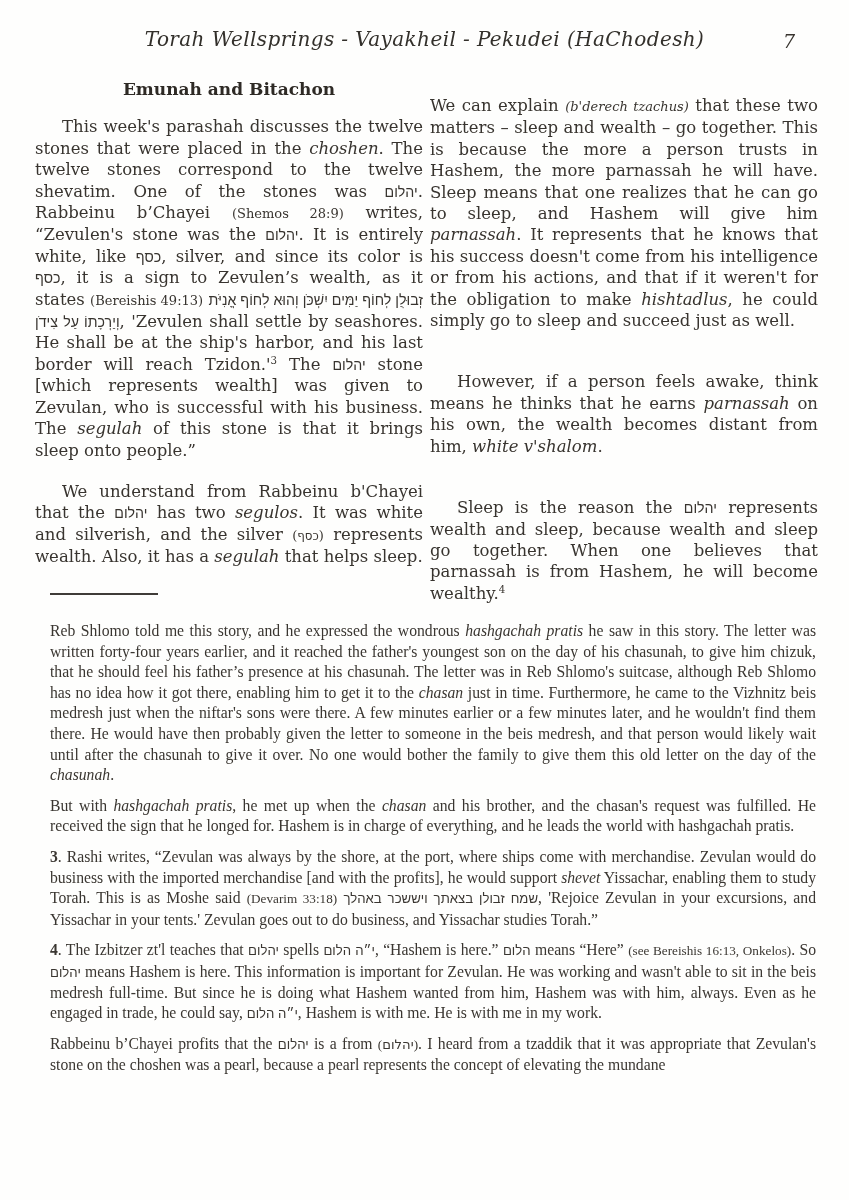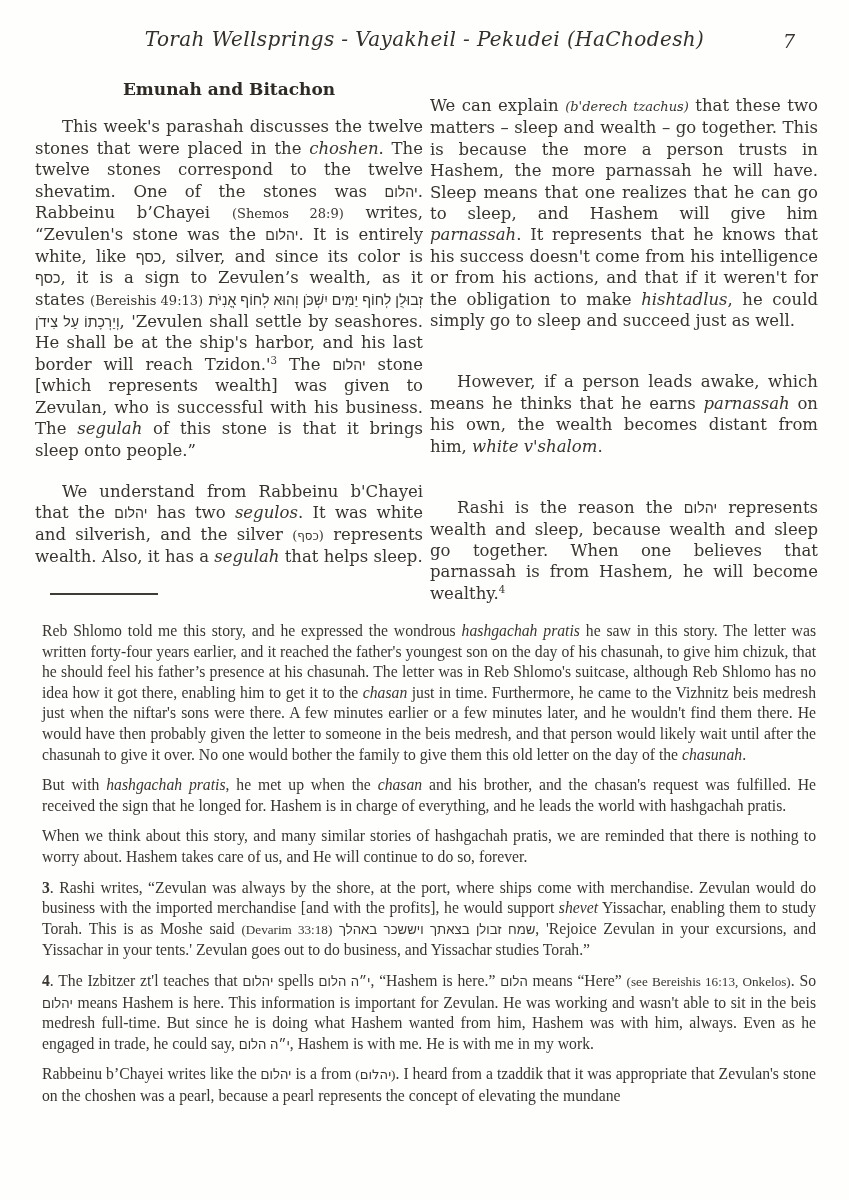--- a/index.html
+++ b/index.html
@@ -83,21 +83,21 @@
     margin: 22px 0 26px 50px;
   }
   .footnotes {
     margin: 0 33px 0 42px;
     font-family: "Liberation Serif", serif;
     font-size: 15.7px;
     line-height: 20.6px;
     text-align: justify;
     color: #3a3631;
   }
-  .fn { margin: 0 0 10px 0; }
+  .fn { margin: 0 0 10px 8px; }
   .footnotes .seg-c { font-size: 0.84em; }
   .footnotes .seg-h, .footnotes .seg-hs { font-size: 0.84em; }
 </style>
 </head>
 <body>
 
 <div class="page">
 
   <header class="page-header">
     <span class="page-title">Torah Wellsprings - Vayakheil - Pekudei (HaChodesh)</span>
@@ -105,29 +105,28 @@
   </header>
 
   <main class="columns">
     <section class="col col-left">
       <h2 class="section-heading">Emunah and Bitachon</h2>
       <p class="para indent"><span>This week's parashah discusses the twelve stones that were placed in the </span><span class="seg-i">choshen</span><span>. The twelve stones correspond to the twelve shevatim. One of the stones was </span><span class="seg-h">יהלום</span><span>. Rabbeinu b’Chayei </span><span class="seg-c">(Shemos 28:9)</span><span> writes, “Zevulen's stone was the </span><span class="seg-h">יהלום</span><span>. It is entirely white, like </span><span class="seg-h">כסף</span><span>, silver, and since its color is </span><span class="seg-h">כסף</span><span>, it is a sign to Zevulen’s wealth, as it states </span><span class="seg-c">(Bereishis 49:13)</span><span> </span><span class="seg-h">זְבוּלֻן לְחוֹף יַמִּים יִשְׁכֹּן וְהוּא לְחוֹף אֳנִיֹּת וְיַרְכָתוֹ עַל צִידֹן</span><span>, 'Zevulen shall settle by seashores. He shall be at the ship's harbor, and his last border will reach Tzidon.'</span><span class="seg-sup">3</span><span> The </span><span class="seg-h">יהלום</span><span> stone [which represents wealth] was given to Zevulan, who is successful with his business. The </span><span class="seg-i">segulah</span><span> of this stone is that it brings sleep onto people.”</span></p>
       <p class="para indent"><span>We understand from Rabbeinu b'Chayei that the </span><span class="seg-h">יהלום</span><span> has two </span><span class="seg-i">segulos</span><span>. It was white and silverish, and the silver </span><span class="seg-c">(</span><span class="seg-hs">כסף</span><span class="seg-c">)</span><span> represents wealth. Also, it has a </span><span class="seg-i">segulah</span><span> that helps sleep.</span></p>
     </section>
     <section class="col col-right">
       <p class="para first"><span>We can explain </span><span class="seg-ci">(b'derech tzachus)</span><span> that these two matters – sleep and wealth – go together. This is because the more a person trusts in Hashem, the more parnassah he will have. Sleep means that one realizes that he can go to sleep, and Hashem will give him </span><span class="seg-i">parnassah</span><span>. It represents that he knows that his success doesn't come from his intelligence or from his actions, and that if it weren't for the obligation to make </span><span class="seg-i">hishtadlus</span><span>, he could simply go to sleep and succeed just as well.</span></p>
-      <p class="para indent"><span>However, if a person leads awake, which means he thinks that he earns </span><span class="seg-i">parnassah</span><span> on his own, the wealth becomes distant from him, </span><span class="seg-i">white v'shalom</span><span>.</span></p>
-      <p class="para indent"><span>Rashi is the reason the </span><span class="seg-h">יהלום</span><span> represents wealth and sleep, because wealth and sleep go together. When one believes that parnassah is from Hashem, he will become wealthy.</span><span class="seg-sup">4</span></p>
+      <p class="para indent"><span>However, if a person feels awake, think means he thinks that he earns </span><span class="seg-i">parnassah</span><span> on his own, the wealth becomes distant from him, </span><span class="seg-i">white v'shalom</span><span>.</span></p>
+      <p class="para indent"><span>Sleep is the reason the </span><span class="seg-h">יהלום</span><span> represents wealth and sleep, because wealth and sleep go together. When one believes that parnassah is from Hashem, he will become wealthy.</span><span class="seg-sup">4</span></p>
     </section>
   </main>
 
   <div class="fn-divider"></div>
 
   <section class="footnotes">
     <p class="fn"><span>Reb Shlomo told me this story, and he expressed the wondrous </span><span class="seg-i">hashgachah pratis</span><span> he saw in this story. The letter was written forty-four years earlier, and it reached the father's youngest son on the day of his chasunah, to give him chizuk, that he should feel his father’s presence at his chasunah. The letter was in Reb Shlomo's suitcase, although Reb Shlomo has no idea how it got there, enabling him to get it to the </span><span class="seg-i">chasan</span><span> just in time. Furthermore, he came to the Vizhnitz beis medresh just when the niftar's sons were there. A few minutes earlier or a few minutes later, and he wouldn't find them there. He would have then probably given the letter to someone in the beis medresh, and that person would likely wait until after the chasunah to give it over. No one would bother the family to give them this old letter on the day of the </span><span class="seg-i">chasunah</span><span>.</span></p>
     <p class="fn"><span>But with </span><span class="seg-i">hashgachah pratis</span><span>, he met up when the </span><span class="seg-i">chasan</span><span> and his brother, and the chasan's request was fulfilled. He received the sign that he longed for. Hashem is in charge of everything, and he leads the world with hashgachah pratis.</span></p>
-    <p class="fn"><span>When we think about this story, and many similar stories of hashgachah pratis, we are reminded that there is nothing to worry about. Hashem takes care of us, and He will continue to do so, forever.</span></p>
     <p class="fn"><span class="seg-b">3</span><span>. Rashi writes, “Zevulan was always by the shore, at the port, where ships come with merchandise. Zevulan would do business with the imported merchandise [and with the profits], he would support </span><span class="seg-i">shevet</span><span> Yissachar, enabling them to study Torah. This is as Moshe said </span><span class="seg-c">(Devarim 33:18)</span><span> </span><span class="seg-h">שמח זבולן בצאתך ויששכר באהלך</span><span>, 'Rejoice Zevulan in your excursions, and Yissachar in your tents.' Zevulan goes out to do business, and Yissachar studies Torah.”</span></p>
     <p class="fn"><span class="seg-b">4</span><span>. The Izbitzer zt'l teaches that </span><span class="seg-h">יהלום</span><span> spells </span><span class="seg-h">י״ה הלום</span><span>, “Hashem is here.” </span><span class="seg-h">הלום</span><span> means “Here” </span><span class="seg-c">(see Bereishis 16:13, Onkelos)</span><span>. So </span><span class="seg-h">יהלום</span><span> means Hashem is here. This information is important for Zevulan. He was working and wasn't able to sit in the beis medresh full-time. But since he is doing what Hashem wanted from him, Hashem was with him, always. Even as he engaged in trade, he could say, </span><span class="seg-h">י״ה הלום</span><span>, Hashem is with me. He is with me in my work.</span></p>
-    <p class="fn"><span>Rabbeinu b’Chayei writes like the </span><span class="seg-h">יהלום</span><span> is a from </span><span class="seg-c">(</span><span class="seg-hs">יהלום</span><span class="seg-c">)</span><span>. I heard from a tzaddik that it was appropriate that Zevulan's stone on the choshen was a pearl, because a pearl represents the concept of elevating the mundane</span></p>
+    <p class="fn"><span>Rabbeinu b’Chayei profits that the </span><span class="seg-h">יהלום</span><span> is a from </span><span class="seg-c">(</span><span class="seg-hs">יהלום</span><span class="seg-c">)</span><span>. I heard from a tzaddik that it was appropriate that Zevulan's stone on the choshen was a pearl, because a pearl represents the concept of elevating the mundane</span></p>
   </section>
 
 </div>
 
 </body></html>

